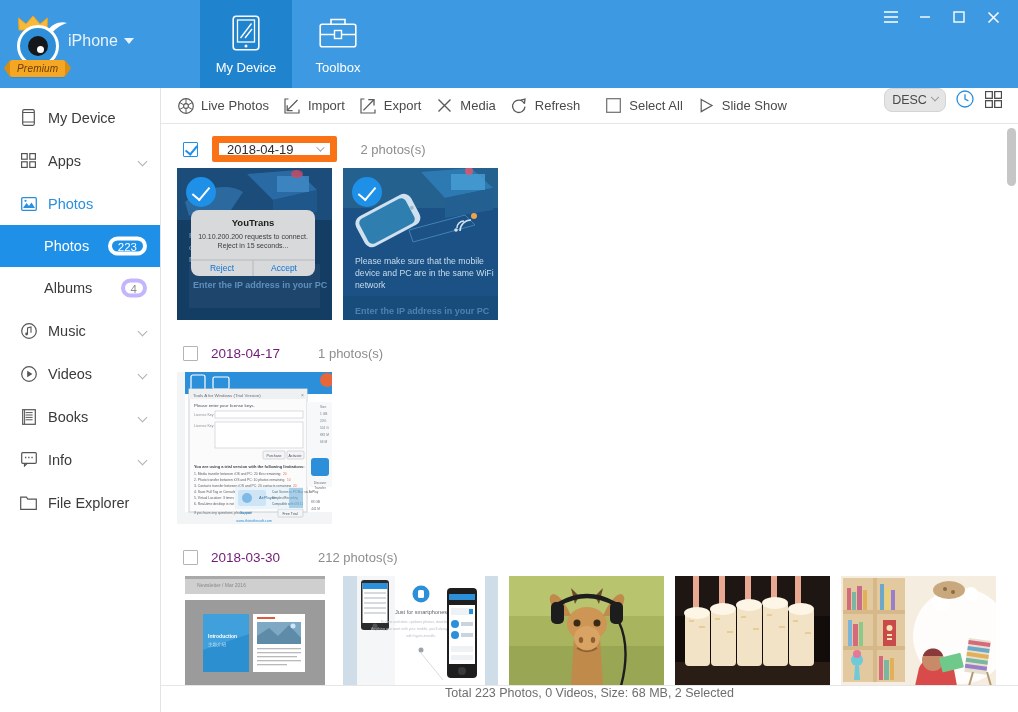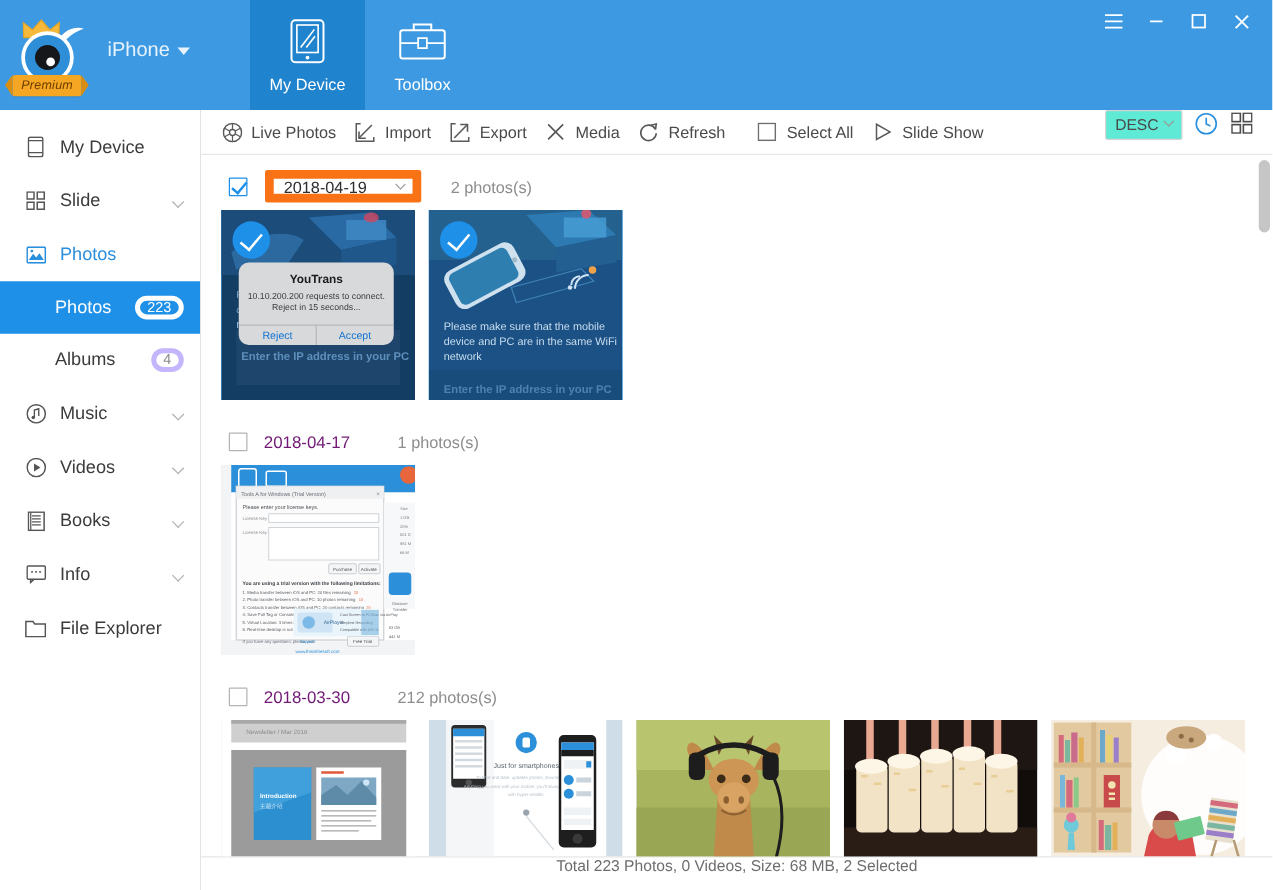--- a/index.html
+++ b/index.html
@@ -41,21 +41,21 @@
     font-family: "Liberation Sans", sans-serif; letter-spacing: .2px; white-space: nowrap;
     box-shadow: 0 1px 0 rgba(0,0,0,.08);
   }
   .ribbon::before, .ribbon::after {
     content: ""; position: absolute; top: 0; width: 0; height: 0;
     border-top: 8px solid transparent; border-bottom: 9px solid transparent;
   }
   .ribbon::before { left: -6px; border-right: 6px solid #d98e12; }
   .ribbon::after { right: -6px; border-left: 6px solid #d98e12; }
   .device-name {
-    color: #e8f3fd; font-size: 16px; margin-left: 18px; display: flex; align-items: center; gap: 6px;
+    color: #e8f3fd; font-size: 16px; margin-left: 0; display: flex; align-items: center; gap: 6px;
     padding-bottom: 6px;
   }
   .caret-dn { width: 0; height: 0; border-left: 5px solid transparent; border-right: 5px solid transparent; border-top: 6px solid #e8f3fd; }
 
   .navtabs { display: flex; align-items: stretch; }
   .navtab {
     width: 92px; display: flex; flex-direction: column; align-items: center; justify-content: center;
     gap: 8px; color: #ffffff; font-size: 13px; cursor: pointer;
   }
   .navtab.active { background: #2083cd; }
@@ -103,23 +103,23 @@
     height: 36px; border-bottom: 1px solid #e6e6e6; display: flex; align-items: flex-start;
     padding: 0 12px 0 14px; gap: 0; flex: none;
   }
   .tb-item {
     display: flex; align-items: center; gap: 7px; color: #4a4a4a; font-size: 13px;
     padding: 0 13px 0 2px; cursor: pointer; height: 100%;
   }
   .tb-item .tico { width: 17px; height: 17px; display: flex; align-items: center; justify-content: center; flex: none; }
   .tb-spacer { flex: 1; }
   .sortsel {
-    width: 62px; height: 24px; border: 1px solid #d4d4d4; border-radius: 2px; display: flex;
+    width: 62px; height: 24px; border: 1px solid #d4d4d4; border-radius: 8px; display: flex;
     align-items: center; justify-content: center; gap: 5px; font-size: 12.5px; color: #4a4a4a;
-    cursor: pointer; background: #5eead4;
+    cursor: pointer; background: #e5e5e5;
   }
   .sortsel .chev2 { width: 6px; height: 6px; border-right: 1.3px solid #9a9a9a; border-bottom: 1.3px solid #9a9a9a; transform: rotate(45deg) translate(-2px,-2px); }
   .tb-iconbtn { width: 26px; height: 26px; display: flex; align-items: center; justify-content: center; cursor: pointer; margin-left: 6px; }
 
   .content { flex: 1; overflow: hidden; position: relative; padding: 0 0 0 0; }
   .scrollarea { position: absolute; inset: 0; overflow: hidden; padding-left: 16px; padding-right: 18px; }
 
   .group-head { height: 44px; display: flex; align-items: center; gap: 0; padding-top: 6px; }
   .cbox {
     width: 15px; height: 15px; border: 1px solid #b4b4b4; border-radius: 1px; background: #fff;
@@ -257,21 +257,21 @@
 
       <div class="side-item">
         <span class="sico">
           <svg width="15" height="15" viewBox="0 0 15 15">
               <rect x="0.6" y="0.6" width="5.6" height="5.6" fill="none" stroke="#555" stroke-width="1.2"></rect>
               <rect x="8.8" y="0.6" width="5.6" height="5.6" fill="none" stroke="#555" stroke-width="1.2"></rect>
               <rect x="0.6" y="8.8" width="5.6" height="5.6" fill="none" stroke="#555" stroke-width="1.2"></rect>
               <rect x="8.8" y="8.8" width="5.6" height="5.6" fill="none" stroke="#555" stroke-width="1.2"></rect>
             </svg>
         </span>
-        <span>Slide</span>
+        <span>Apps</span>
         <span class="chev"></span>
       </div>
 
       <div class="side-item blue">
         <span class="sico">
           <svg width="16" height="14" viewBox="0 0 16 14">
               <rect x="0.7" y="0.7" width="14.6" height="12.6" rx="1" fill="none" stroke="#2a8fdd" stroke-width="1.3"></rect>
               <path d="M2 11 L5.5 6 L8 9 L10.5 5.5 L14 11 Z" fill="#2a8fdd"></path>
               <circle cx="4.5" cy="3.8" r="1.1" fill="#2a8fdd"></circle>
             </svg>

